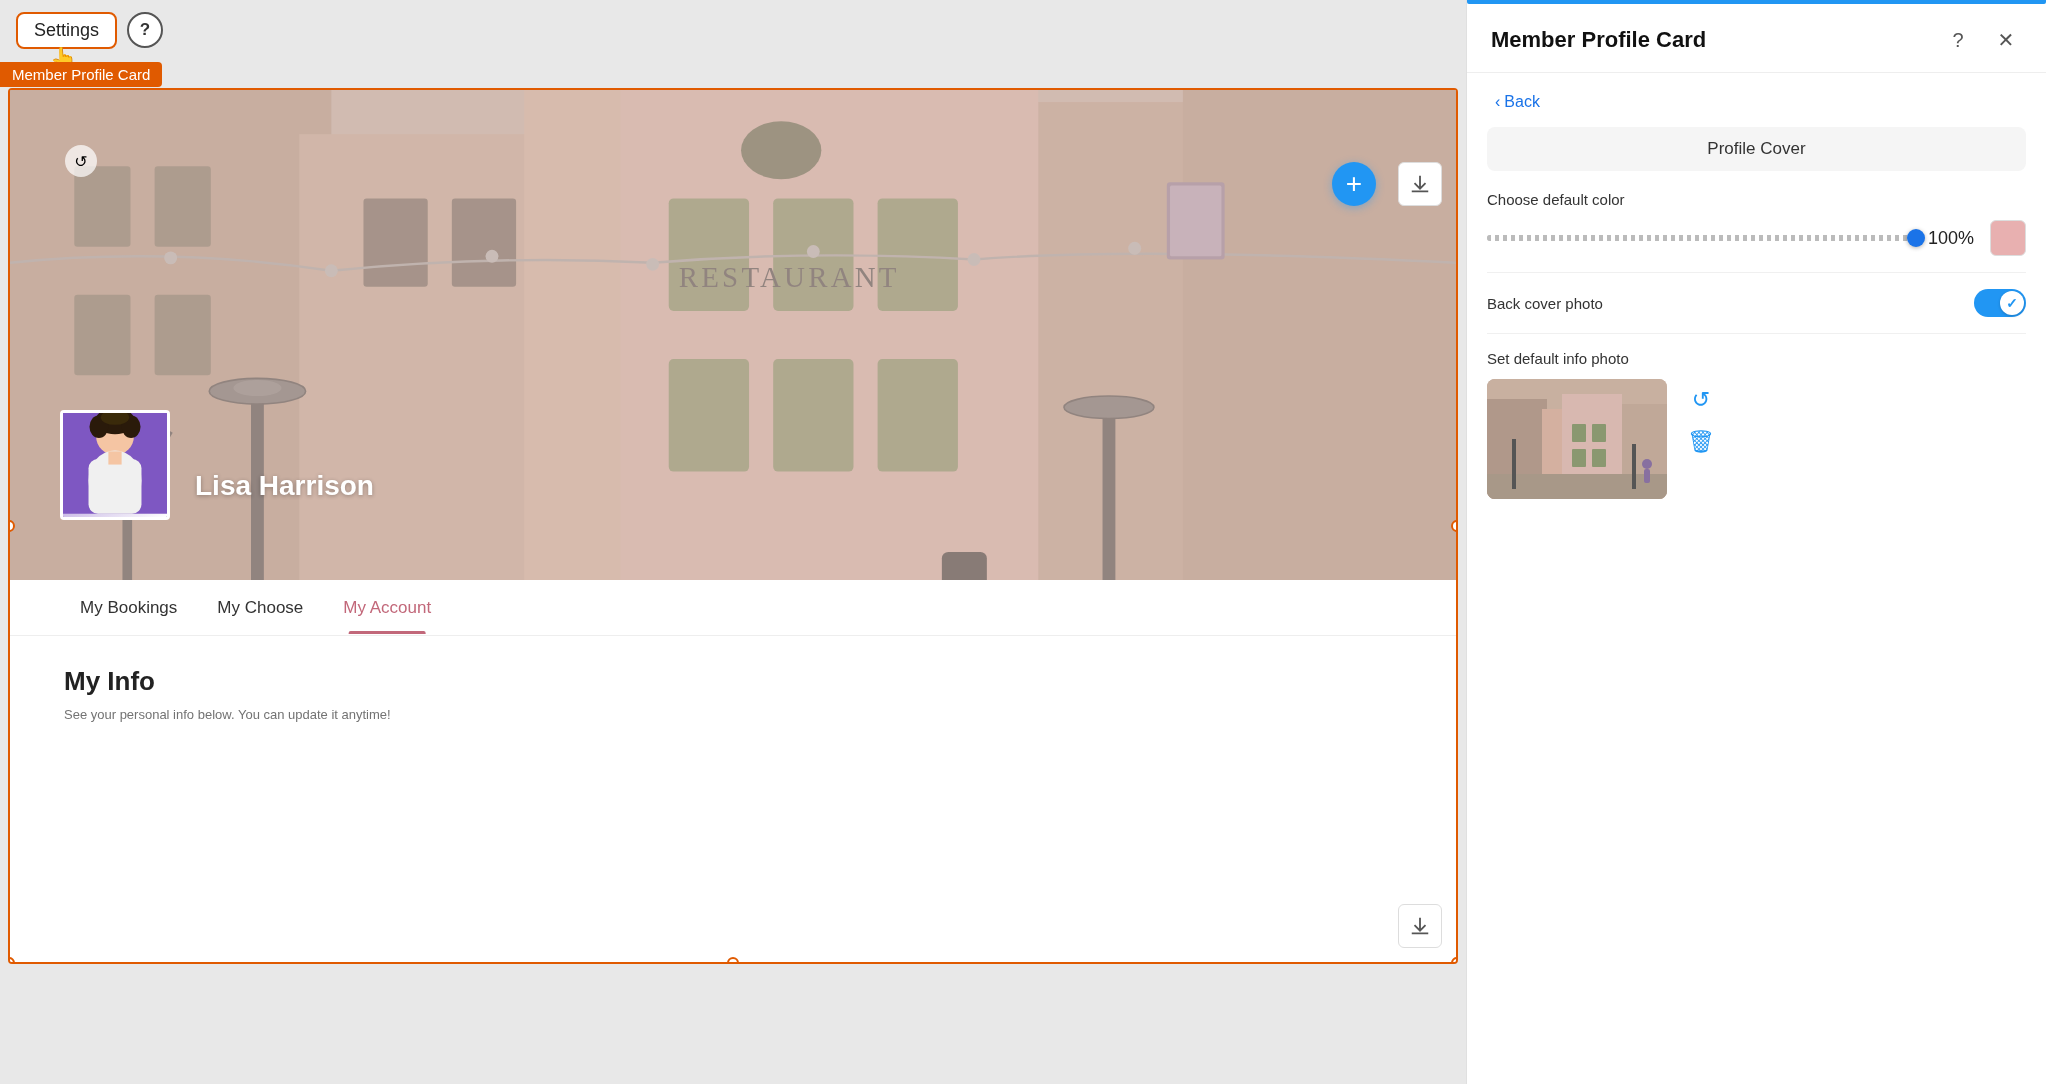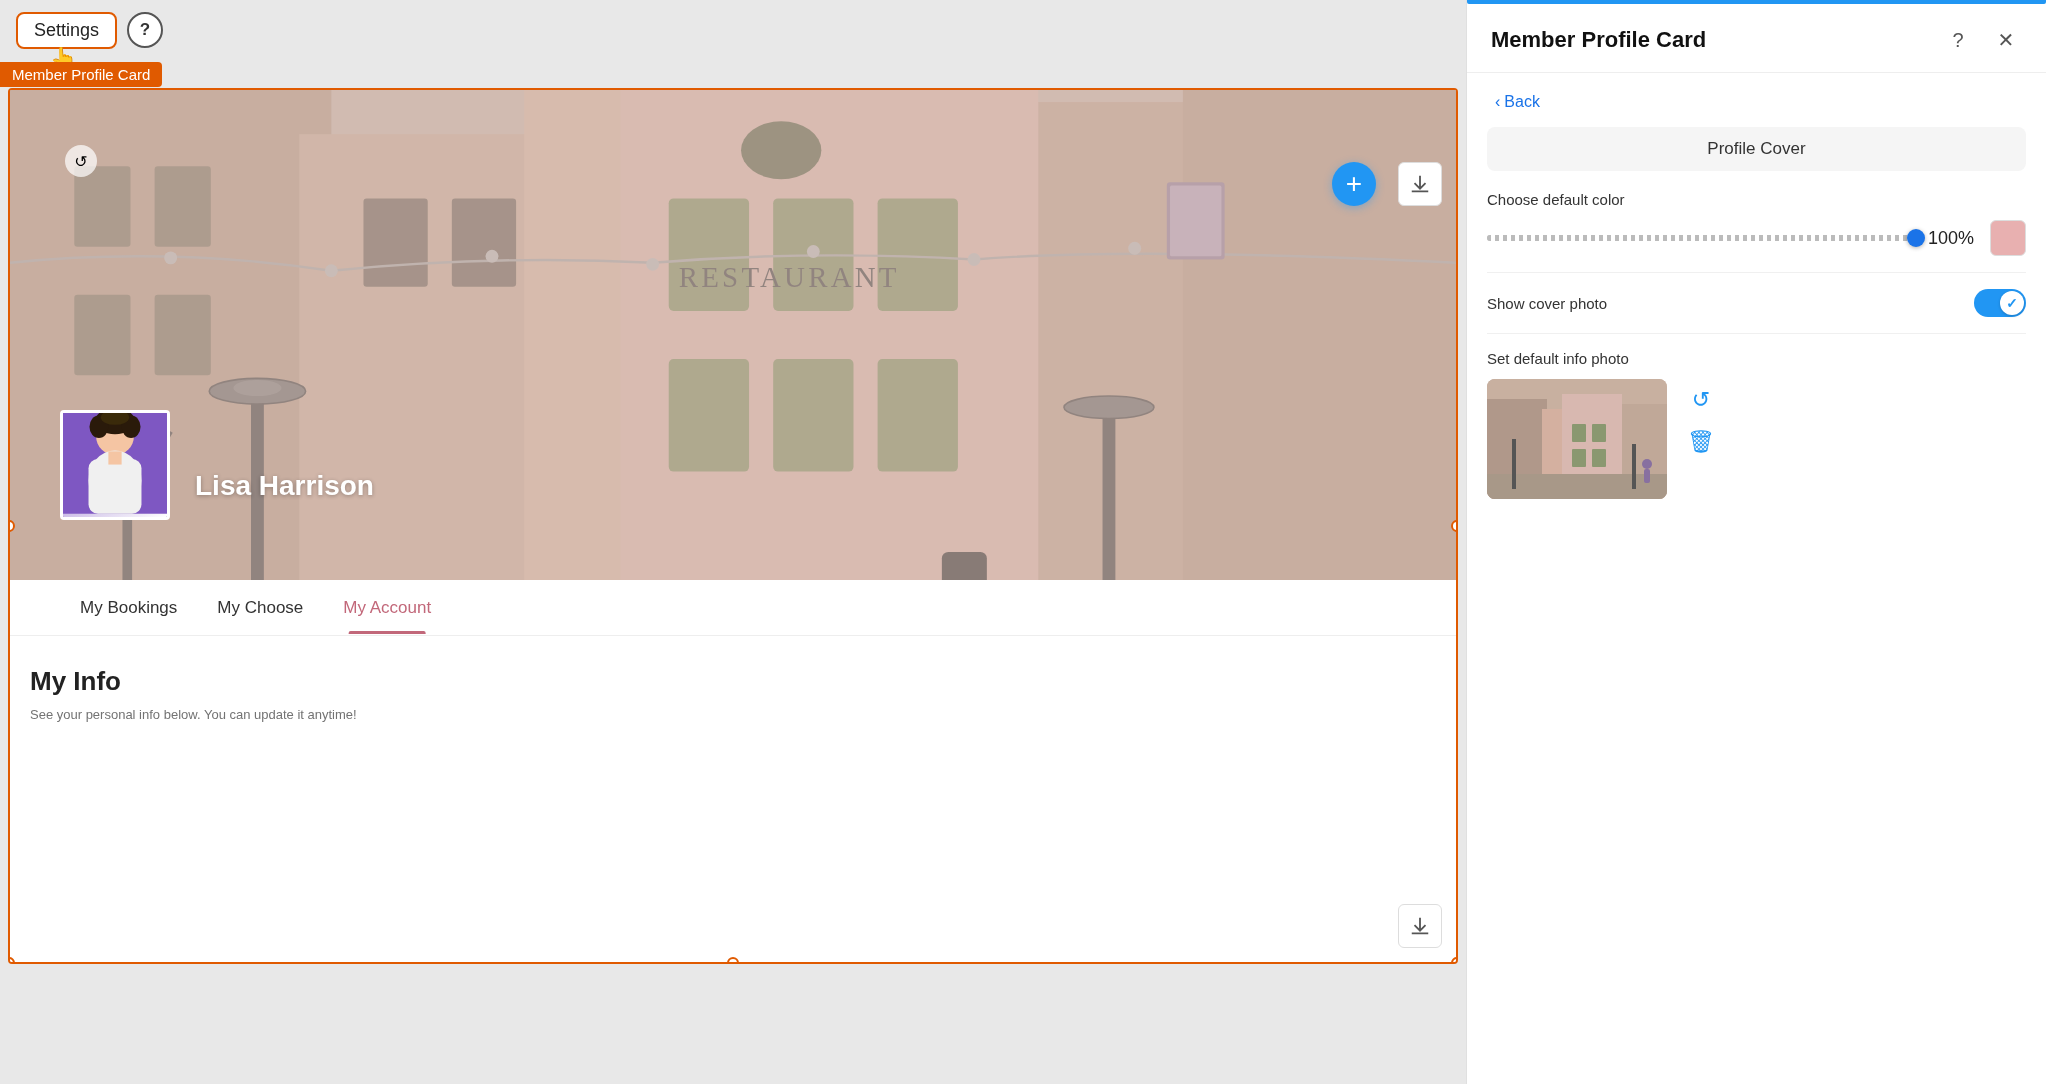--- a/index.html
+++ b/index.html
@@ -269,21 +269,21 @@
       left: 50%;
       transform: translateX(-50%);
       width: 60%;
       height: 3px;
       background: #c2687a;
       border-radius: 2px 2px 0 0;
     }
 
     
     .card-content {
-      padding: 30px 20px;
+      padding: 30px 54px;
       background: white;
     }
 
     .card-content h2 {
       font-size: 26px;
       font-weight: 700;
       color: #222;
       margin-bottom: 10px;
     }
 
@@ -697,21 +697,21 @@
             <div style="position:absolute; left:0; top:0; height:100%; width:100%; background: repeating-linear-gradient(to right, #bbb 0, #bbb 4px, transparent 4px, transparent 8px); border-radius:3px;"></div>
             <div style="position:absolute; top:50%; left:100%; transform:translate(-50%,-50%); width:18px; height:18px; background:#1a73e8; border-radius:50%; box-shadow:0 1px 4px rgba(0,0,0,0.3);"></div>
           </div>
           <span class="slider-value">100%</span>
           <div class="color-swatch"></div>
         </div>
       </div>
 
       <div class="settings-row">
         <div class="toggle-row">
-          <span class="settings-label" style="margin-bottom:0;">Show cover photo</span>
+          <span class="settings-label" style="margin-bottom:0;">Back cover photo</span>
           <div class="toggle">
             <div class="toggle-knob">
               <span class="toggle-check">✓</span>
             </div>
           </div>
         </div>
       </div>
 
 
       <div class="cover-photo-section settings-row">

